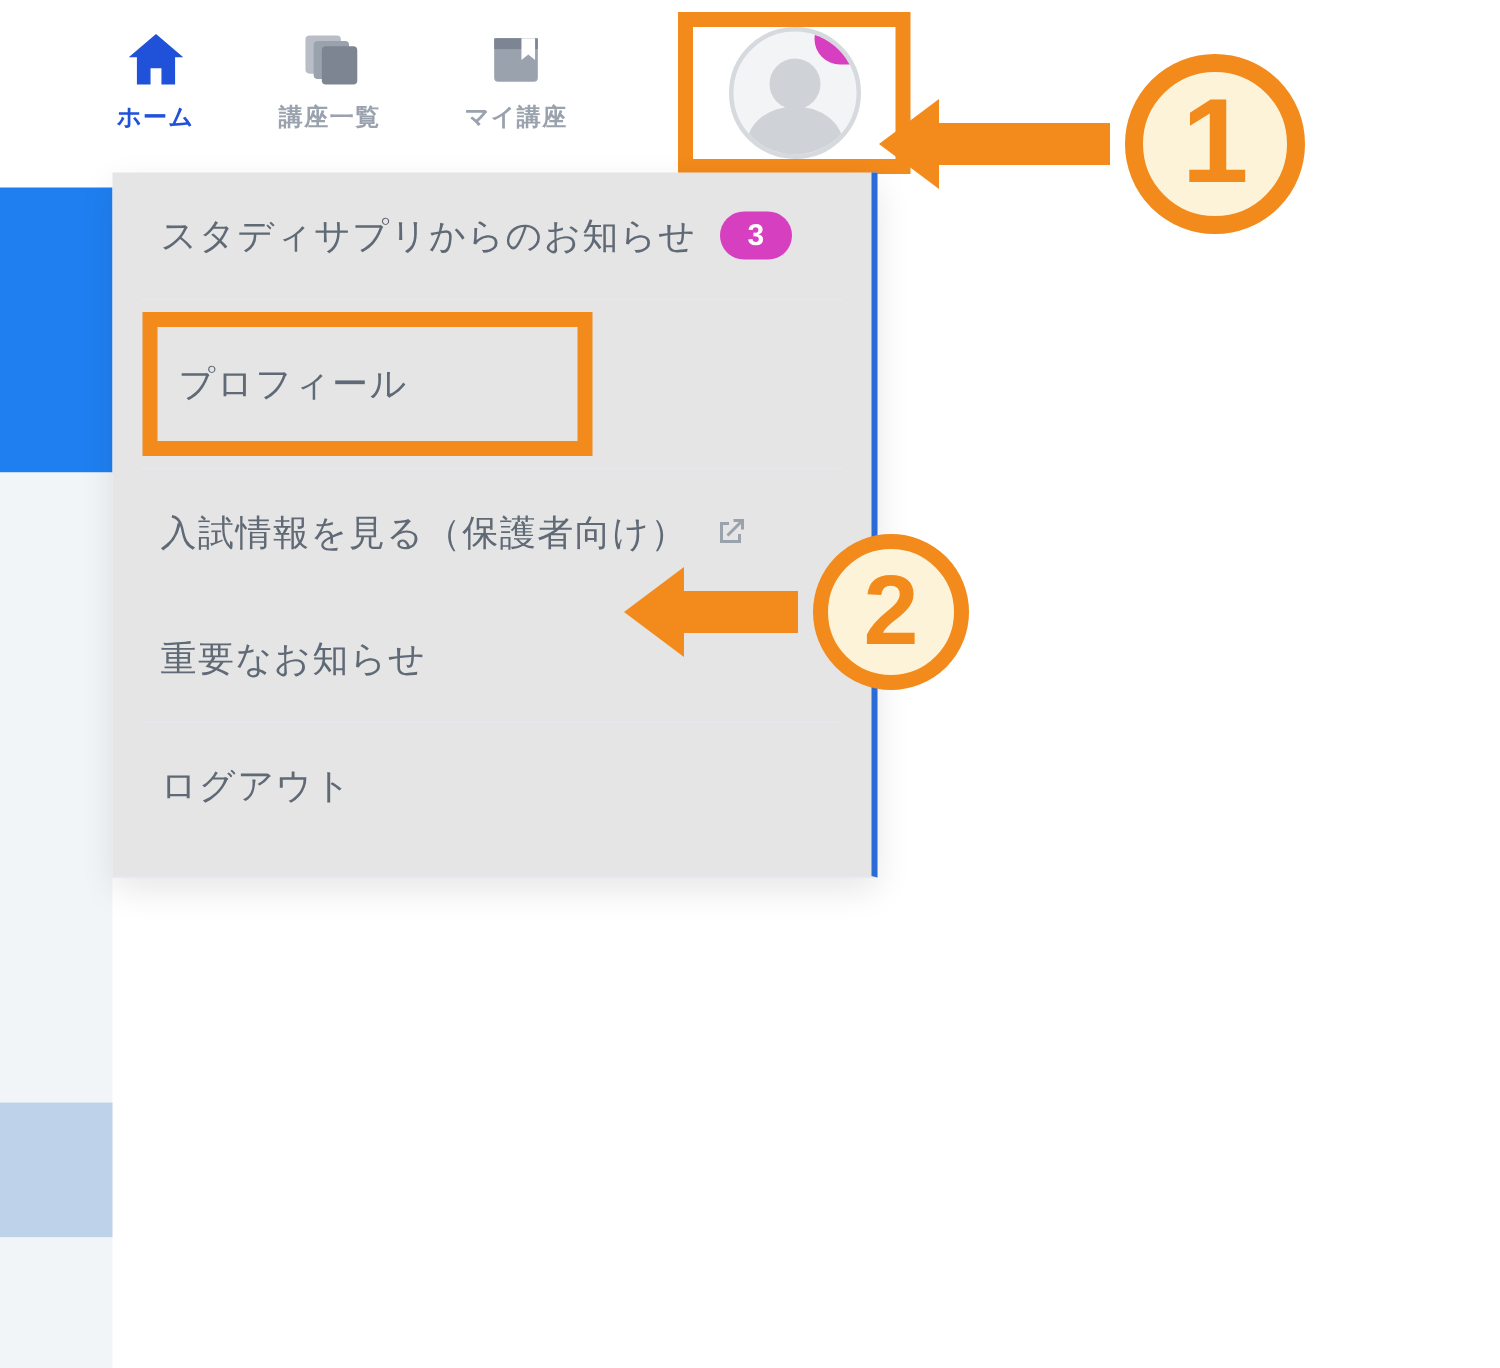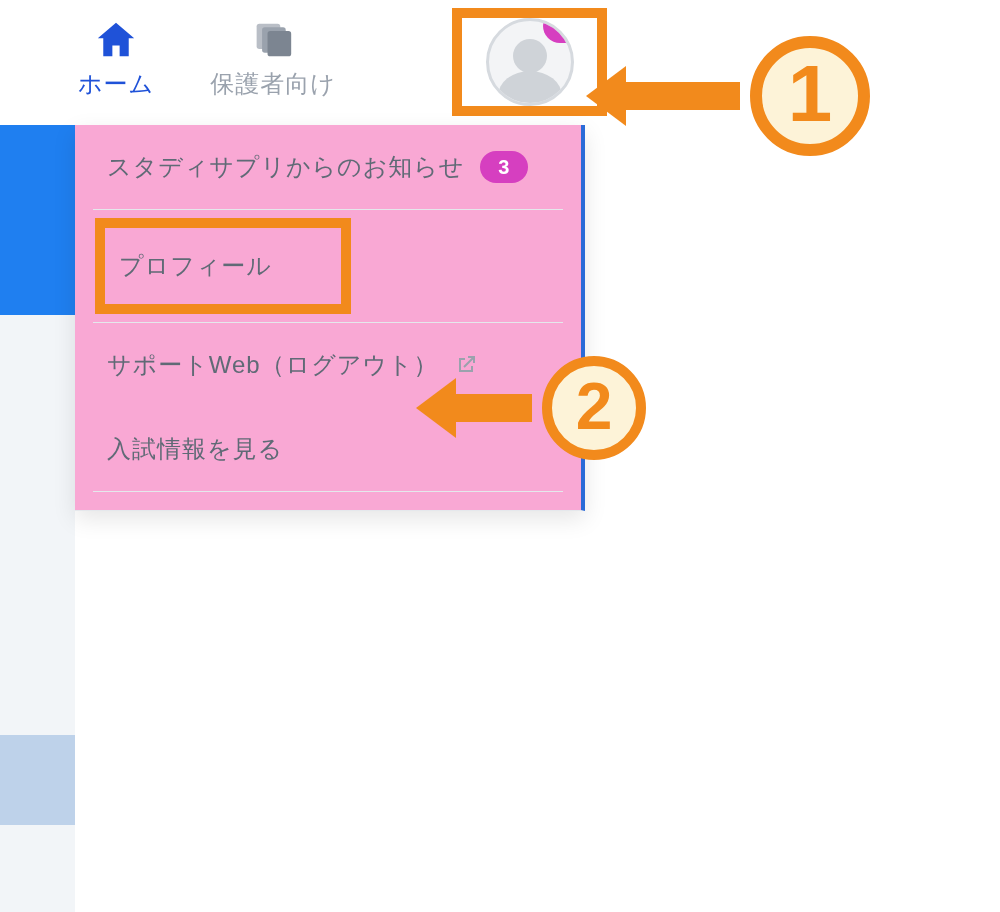--- a/index.html
+++ b/index.html
@@ -11,40 +11,40 @@
   .strip.a { top:0;   height:125px; background:#ffffff; }
   .strip.b { top:125px; height:190px; background:#1f7ff0; }
   .strip.c { top:315px; height:420px; background:#f2f5f8; }
   .strip.d { top:735px; height:90px;  background:#bed2ea; }
   .strip.e { top:825px; height:90px;  background:#f2f5f8; }
 
   
   .topnav { position:absolute; left:78px; top:20px; height:95px; display:flex; align-items:flex-start; gap:56px; }
   .nav-item { display:flex; flex-direction:column; align-items:center; gap:8px; cursor:pointer; }
   .nav-icon { width:44px; height:40px; display:flex; align-items:center; justify-content:center; }
-  .nav-label { font-size:24px; font-weight:400; color:#9aa2ad; letter-spacing:1px; }
+  .nav-label { font-size:16px; font-weight:700; color:#9aa2ad; letter-spacing:1px; }
   .nav-item.active .nav-label { color:#1f52d8; }
 
   
   .avatar-wrap { position:absolute; left:452px; top:8px; width:155px; height:108px; border:10px solid #f28a1c; background:#fff; display:flex; align-items:center; justify-content:center; }
   .avatar { width:88px; height:88px; border-radius:50%; background:#f3f4f6; border:3px solid #d6dadf; position:relative; overflow:hidden; }
   .avatar .head { position:absolute; left:50%; top:18px; width:34px; height:34px; background:#cfd3d8; border-radius:50%; transform:translateX(-50%); }
   .avatar .body { position:absolute; left:50%; top:50px; width:64px; height:50px; background:#cfd3d8; border-radius:50% 50% 0 0; transform:translateX(-50%); }
   .avatar-badge { position:absolute; right:-12px; top:-12px; min-width:40px; height:34px; padding:0 10px; border-radius:17px; background:#d63fc0; color:#fff; font-weight:700; font-size:20px; display:flex; align-items:center; justify-content:center; }
 
   
-  .panel { position:absolute; left:75px; top:125px; width:510px; background:#f9a8d4; border-right:4px solid #2a6bd8; border-bottom:1px solid #e5e8ec; box-shadow:0 8px 22px rgba(0,0,0,.10); padding-bottom:18px; }
+  .panel { position:absolute; left:75px; top:115px; width:510px; background:#e5e5e5; border-right:4px solid #2a6bd8; border-bottom:1px solid #e5e8ec; box-shadow:0 8px 22px rgba(0,0,0,.10); padding-bottom:18px; }
   .menu-item { padding:26px 32px; font-size:24px; color:#606a76; letter-spacing:1px; cursor:pointer; display:flex; align-items:center; gap:16px; }
   .menu-item.with-pill { justify-content:flex-start; }
   .pill { min-width:48px; height:32px; border-radius:16px; background:#d63fc0; color:#fff; font-weight:700; font-size:20px; display:flex; align-items:center; justify-content:center; }
   .divider { height:1px; background:#e5e8ec; margin:0 18px; }
   .ext-icon { width:24px; height:24px; display:inline-flex; }
 
   
-  .profile-highlight { margin:8px 12px 8px 20px; border:10px solid #f28a1c; width:256px; }
+  .profile-highlight { margin:8px 12px 8px 20px; border:10px solid #f28a1c; width:300px; }
   .profile-highlight .menu-item { padding:22px 14px; }
 
   
   .annotation { position:absolute; display:flex; align-items:center; gap:10px; }
   .annotation.a1 { left:620px; top:36px; }
   .annotation.a2 { left:450px; top:356px; }
   .arrow { position:relative; }
   .arrow .shaft { display:block; height:28px; background:#f28a1c; }
   .arrow .head { position:absolute; left:-34px; top:50%; transform:translateY(-50%); width:0; height:0; border-top:30px solid transparent; border-bottom:30px solid transparent; border-right:40px solid #f28a1c; }
   .a1 .shaft { width:120px; }
@@ -76,21 +76,31 @@
     <span class="nav-label">ホーム</span>
   </div>
   <div class="nav-item">
     <span class="nav-icon">
       <svg viewBox="0 0 48 44" width="44" height="40">
         <rect x="6" y="4" width="26" height="28" rx="3" fill="#b9bec6"></rect>
         <rect x="12" y="8" width="26" height="28" rx="3" fill="#9aa2ad"></rect>
         <rect x="18" y="12" width="26" height="28" rx="3" fill="#7c8591"></rect>
       </svg>
     </span>
-    <span class="nav-label">保護者向け</span>
+    <span class="nav-label">講座一覧</span>
+  </div>
+  <div class="nav-item">
+    <span class="nav-icon">
+      <svg viewBox="0 0 48 44" width="44" height="40">
+        <rect x="8" y="6" width="32" height="32" rx="3" fill="#9aa2ad"></rect>
+        <rect x="8" y="6" width="32" height="8" fill="#7c8591"></rect>
+        <path d="M28 6h10v16l-5-4-5 4z" fill="#ffffff"></path>
+      </svg>
+    </span>
+    <span class="nav-label">マイ講座</span>
   </div>
 </div>
 
 <div class="avatar-wrap">
   <div class="avatar">
     <div class="head"></div>
     <div class="body"></div>
     <div class="avatar-badge">3</div>
   </div>
 </div>
@@ -107,35 +117,38 @@
 
   <div class="profile-highlight">
     <div class="menu-item">
       <span>プロフィール</span>
     </div>
   </div>
 
   <div class="divider"></div>
 
   <div class="menu-item">
-    <span>サポートWeb（ログアウト）</span>
+    <span>入試情報を見る（保護者向け）</span>
     <span class="ext-icon">
       <svg viewBox="0 0 24 24" width="24" height="24">
           <path fill="#9aa2ad" d="M14 3h7v7h-2V6.4l-8.3 8.3-1.4-1.4L17.6 5H14V3zM5 5h6v2H7v10h10v-4h2v6H5V5z"></path>
         </svg>
     </span>
   </div>
 
   <div class="menu-item">
-    <span>入試情報を見る</span>
+    <span>重要なお知らせ</span>
   </div>
 
   <div class="divider"></div>
 
 
+  <div class="menu-item">
+    <span>ログアウト</span>
+  </div>
 </div>
 
 <div class="annotation a1">
   <div class="arrow">
     <span class="head"></span>
       <span class="shaft"></span>
   </div>
   <div class="circ">
     <span>1</span>
   </div>

